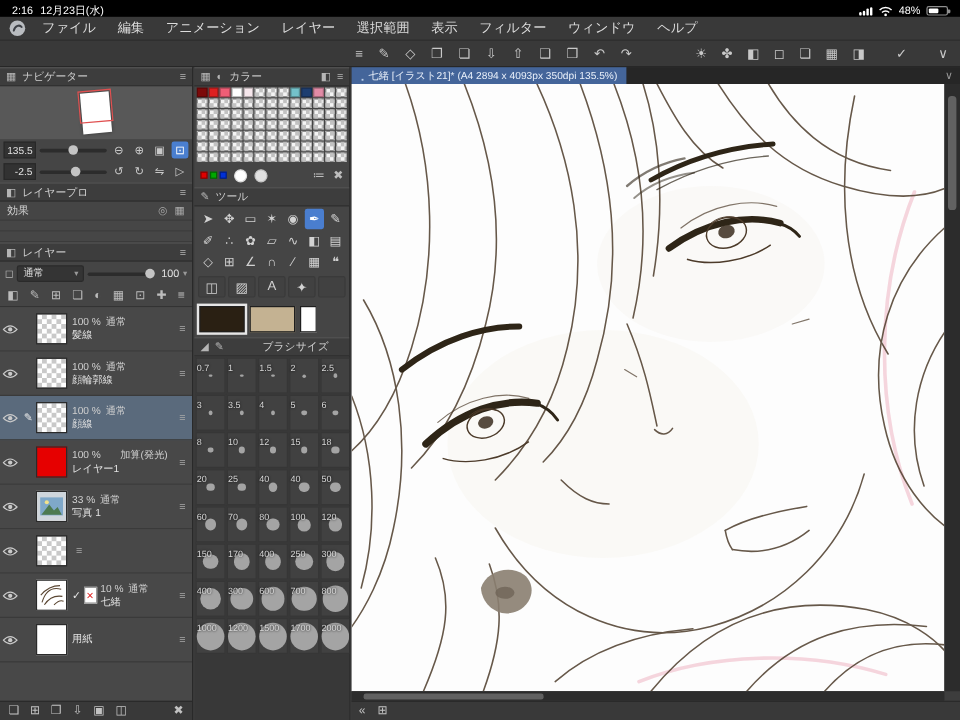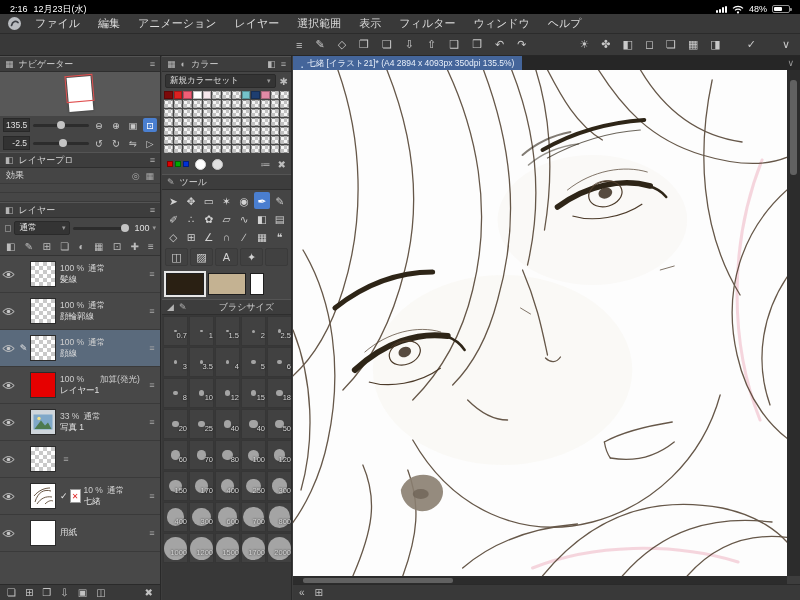--- a/index.html
+++ b/index.html
@@ -107,21 +107,21 @@
   .tool-cell.sel{background:#4a7ecf;color:#fff}
   .tool-grid2{flex:none;display:grid;grid-template-columns:repeat(5,1fr);gap:2px;padding:1px 3px 3px}
   .tool-cell2{height:18px;display:flex;align-items:center;justify-content:center;font-size:11px;color:#d2d2d2;border:1px solid #3a3a3a;border-radius:2px;background:#414141}
   .swatch-row{height:30px;flex:none;display:flex;align-items:center;gap:4px;padding:0 4px}
   .swatch{width:38px;height:22px;border:1px solid #1f1f1f;flex:none}
   .swatch.selected{outline:2px solid #e6e6e6}
   .swatch.third{width:14px;background:#fff}
   .brush-grid{flex:1;display:grid;grid-template-columns:repeat(5,1fr);grid-auto-rows:30px;gap:1px;padding:1px;background:#383838;overflow:hidden}
   .brush-cell{background:#414141;border:1px solid #363636;position:relative;display:flex;align-items:center;justify-content:center}
   .brush-circle{background:#a4a4a4;border-radius:50%;display:block}
-  .brush-label{position:absolute;bottom:5px;left:0;right:0;text-align:right;font-size:7.5px;color:#d8d8d8;text-shadow:0 0 2px #000}
+  .brush-label{position:absolute;bottom:16px;left:0;right:0;text-align:left;font-size:7.5px;color:#d8d8d8;text-shadow:0 0 2px #000}
 
   
   .tabbar{position:absolute;left:0;top:0;right:0;height:14px;background:#262626;display:flex;align-items:center}
   .doc-tab{height:14px;background:#44659a;color:#e9f0fa;font-size:8.5px;display:inline-flex;align-items:flex-end;gap:4px;
     padding:0 8px;white-space:nowrap;overflow:hidden}
   .tab-dot{font-size:6px;color:#bcd0ea}
   .tab-chevron{margin-left:auto;padding-right:6px;color:#9a9a9a;font-size:9px}
   .canvas-wrap{position:absolute;left:0;top:14px;right:0;bottom:16px}
   .canvas-white{position:absolute;left:0;top:0;right:13px;bottom:8px;background:#fdfdfd;overflow:hidden}
   .canvas-white svg{display:block;width:100%;height:100%}
@@ -401,27 +401,20 @@
       </div>
   </div>
 
   <div class="mid-col">
     <div class="panel-header">
       <span class="ph-icon">▦</span>
       <span class="ph-icon">◐</span>
       <span class="ph-title">カラー</span>
       <span class="ph-menu">◧</span>
       <span class="ph-icon">≡</span>
-    </div>
-    <div class="dd-row">
-      <span class="dropdown colorset-dd">
-        <span>新規カラーセット</span>
-        <span class="dd-caret">▾</span>
-      </span>
-      <span class="gear">✱</span>
     </div>
     <div class="pal-grid">
         <span class="pal-cell" style="background: rgb(124, 10, 10);"></span>
         <span class="pal-cell" style="background: rgb(221, 32, 32);"></span>
         <span class="pal-cell" style="background: rgb(239, 94, 118);"></span>
         <span class="pal-cell" style="background: rgb(255, 255, 255);"></span>
         <span class="pal-cell" style="background: rgb(246, 231, 236);"></span>
         <span class="pal-cell pal-checker"></span>
         <span class="pal-cell pal-checker"></span>
         <span class="pal-cell pal-checker"></span>

